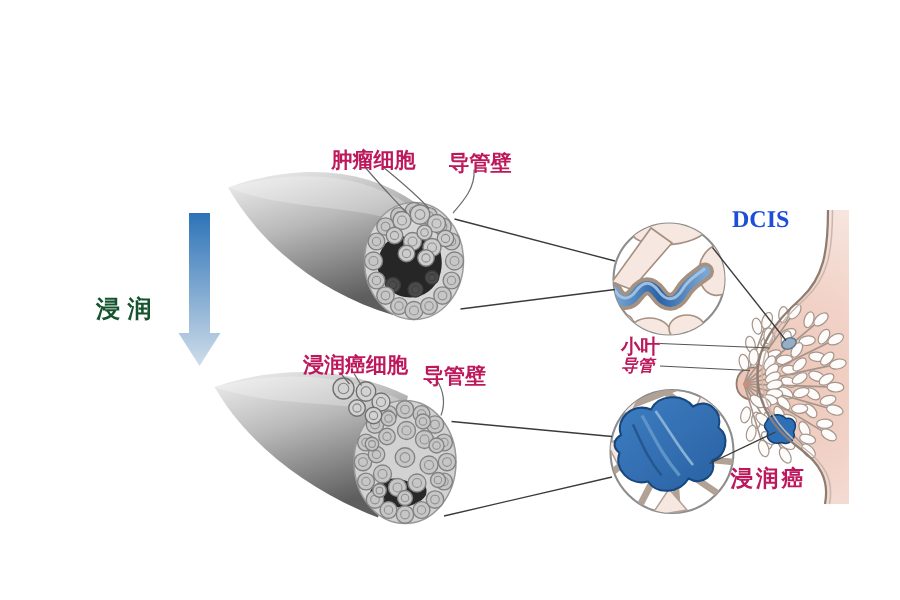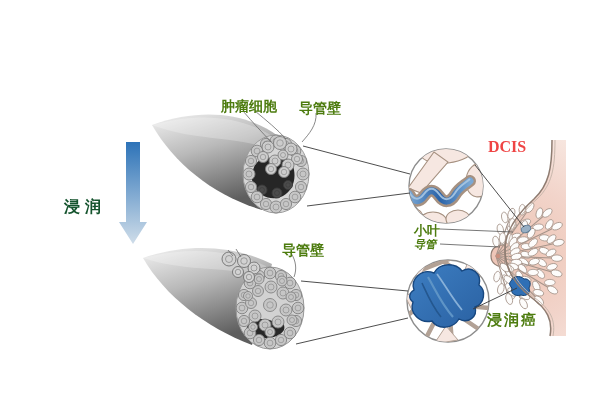--- a/index.html
+++ b/index.html
@@ -1,28 +1,28 @@
 <!DOCTYPE html>
 <html><head>
 <meta charset="utf-8">
 <style>
   html,body{margin:0;padding:0;background:#fff;}
   .stage{position:relative;width:600px;height:400px;background:#ffffff;overflow:hidden;
          font-family:"Liberation Sans",sans-serif;}
   .stage svg{position:absolute;left:0;top:0;}
-  .lbl{position:absolute;white-space:nowrap;color:#4d7c0f;font-weight:700;line-height:1;}
+  .lbl{position:absolute;white-space:nowrap;color:#be185d;font-weight:700;line-height:1;}
   .l-her2{left:37px;top:156px;font-family:"Liberation Serif",serif;font-size:17px;
           color:#2a6cb3;letter-spacing:1px;}
   .l-inv{left:64px;top:199px;font-family:"Liberation Serif",serif;font-size:16px;
          color:#14532d;letter-spacing:5px;}
   .l-tumorcells{left:221px;top:99px;font-size:14px;}
   .l-walltop{left:299px;top:101px;font-size:14px;}
   .l-invcells{left:202px;top:236px;font-size:14px;}
   .l-wallbot{left:282px;top:243px;font-size:14px;}
-  .l-dcis{left:488px;top:139px;font-family:"Liberation Serif",serif;font-size:16px;color:#ef4444;}
+  .l-dcis{left:488px;top:139px;font-family:"Liberation Serif",serif;font-size:16px;color:#1d4ed8;}
   .l-lobule{left:414px;top:224px;font-size:13px;}
   .l-duct{left:414px;top:239px;font-size:11px;font-style:italic;}
   .l-invca{left:487px;top:312px;font-size:15px;letter-spacing:2px;}
 </style>
 </head>
 <body>
 
 <div class="stage">
 
 <svg width="600" height="400" viewBox="0 0 600 400">
@@ -375,19 +375,20 @@
     <path d="M228,250 L233,256"></path>
     <path d="M291,253 C296,261 297,269 294,277"></path>
     <line x1="440" y1="229" x2="513" y2="232" stroke="#555555"></line>
     <line x1="440" y1="244" x2="500" y2="247" stroke="#555555"></line>
   </g>
 </svg>
 
 <span class="lbl l-inv">浸润</span>
 <span class="lbl l-tumorcells">肿瘤细胞</span>
 <span class="lbl l-walltop">导管壁</span>
+<span class="lbl l-invcells">浸润癌细胞</span>
 <span class="lbl l-wallbot">导管壁</span>
 <span class="lbl l-dcis">DCIS</span>
 <span class="lbl l-lobule">小叶</span>
 <span class="lbl l-duct">导管</span>
 <span class="lbl l-invca">浸润癌</span>
 
 </div>
 
 </body></html>

